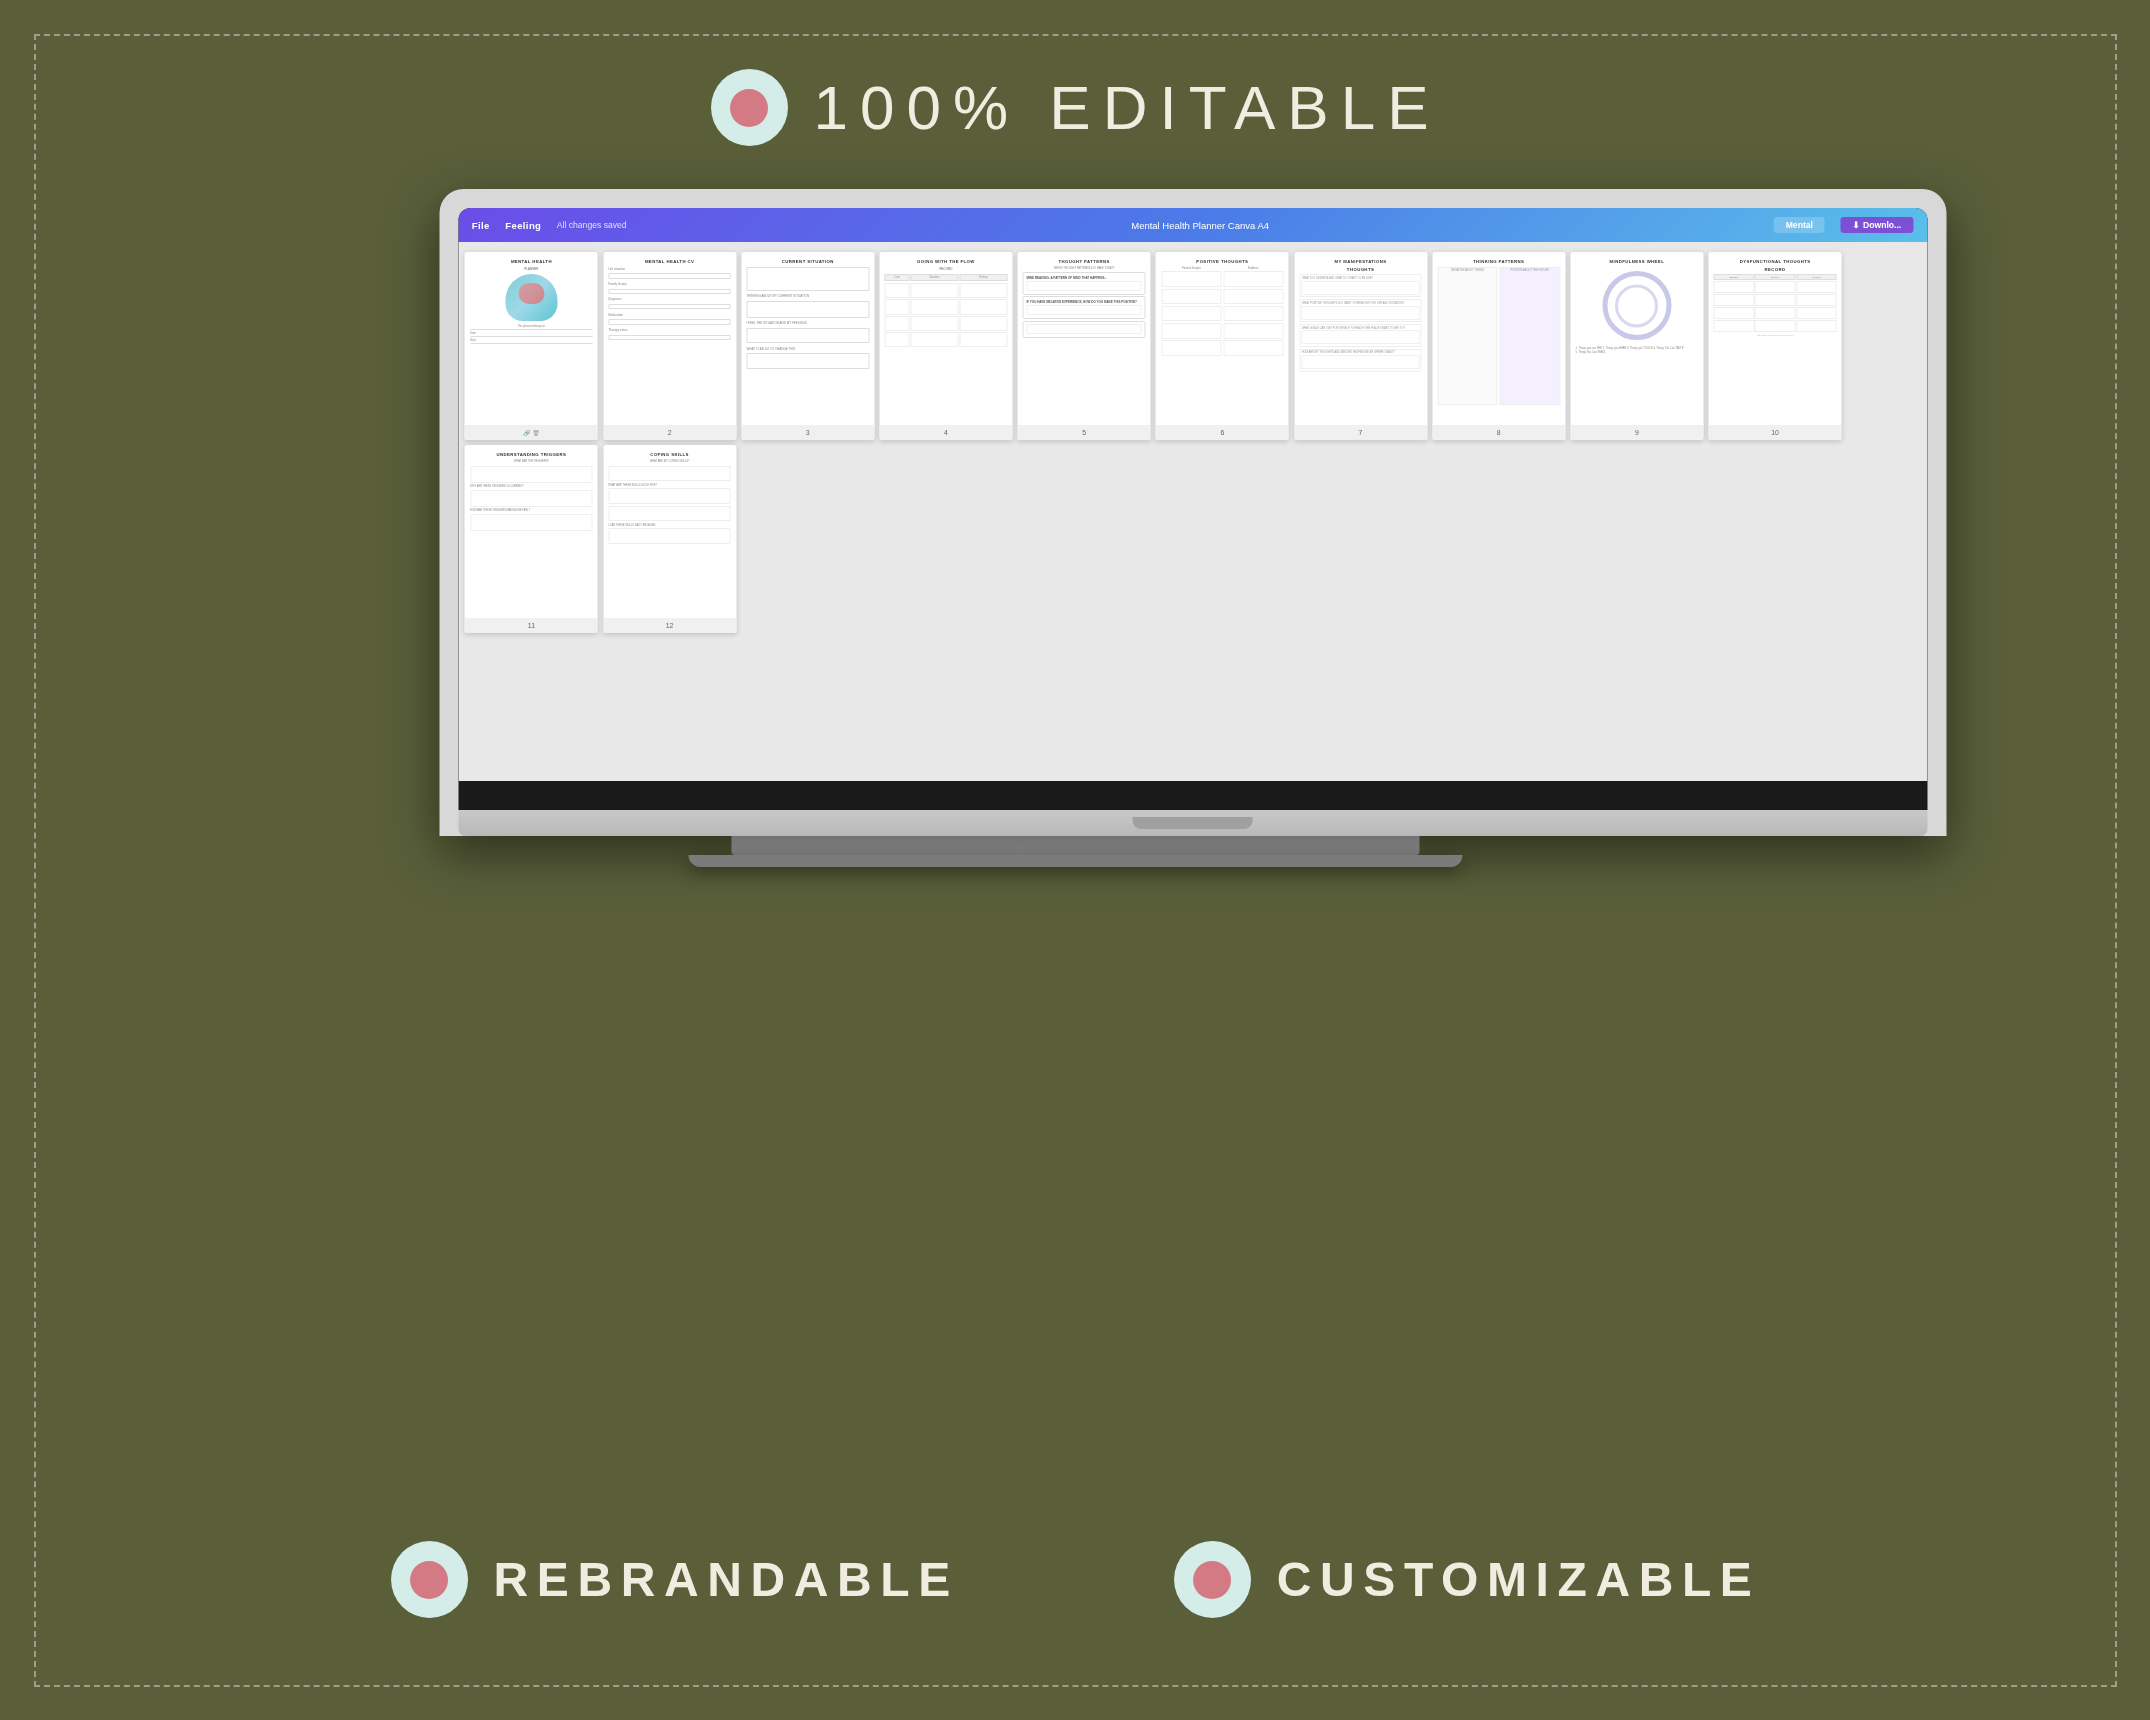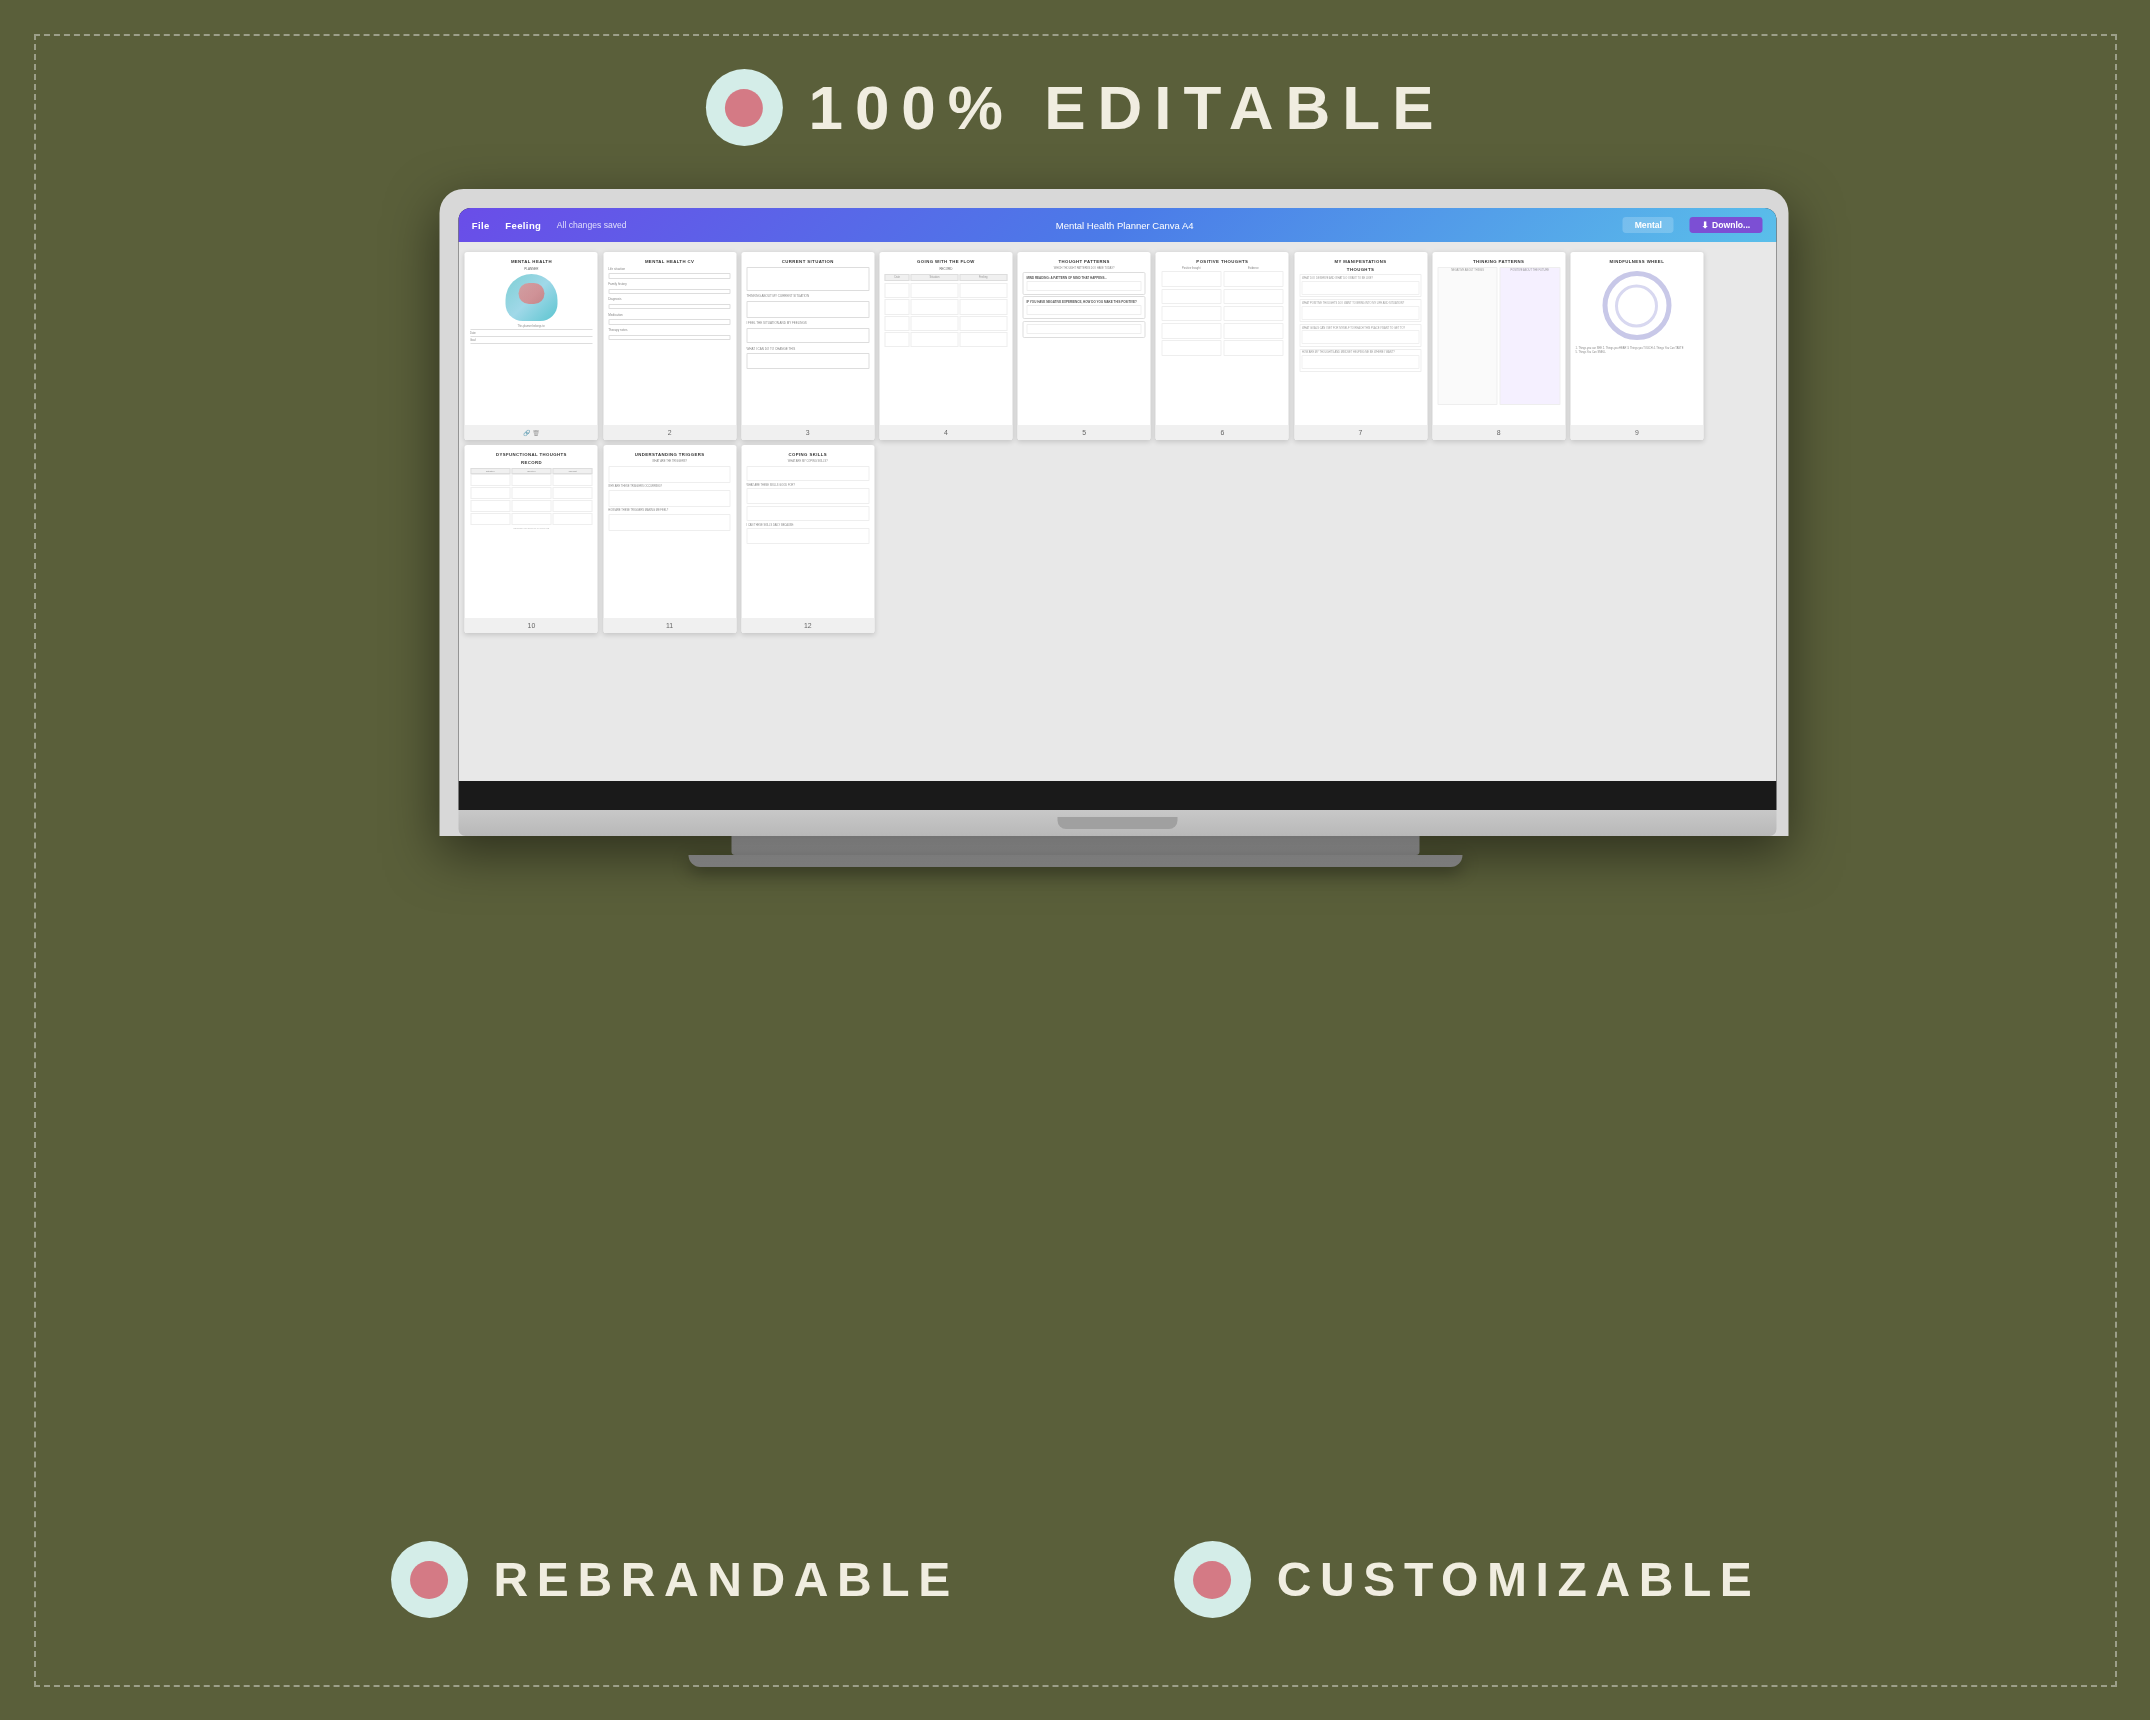--- a/index.html
+++ b/index.html
@@ -43,21 +43,21 @@
 
     .badge-circle .inner-dot {
       width: 38px;
       height: 38px;
       border-radius: 50%;
       background: #d47a85;
     }
 
     .badge-title {
       font-size: 62px;
-      font-weight: 700;
+      font-weight: 400;
       letter-spacing: 12px;
       color: #f0ede0;
     }
 
     
     .bottom-badges {
       position: absolute;
       bottom: 103px;
       left: 50%;
       transform: translateX(-50%);
@@ -101,24 +101,24 @@
       position: absolute;
       top: 189px;
       left: 50%;
       transform: translateX(-50%);
       width: 1273px;
     }
 
     
     .laptop-body {
       position: relative;
-      width: 1349px;
+      width: 1507px;
       background: #d8d8d8;
       border-radius: 24px 24px 0 0;
-      padding: 19px 12px 0 19px;
+      padding: 19px 19px 0 19px;
       box-shadow: 0 17px 52px rgba(0,0,0,0.5);
     }
 
     .laptop-screen {
       background: #1a1a1a;
       border-radius: 12px 12px 0 0;
       overflow: hidden;
       height: 602px;
     }
 

